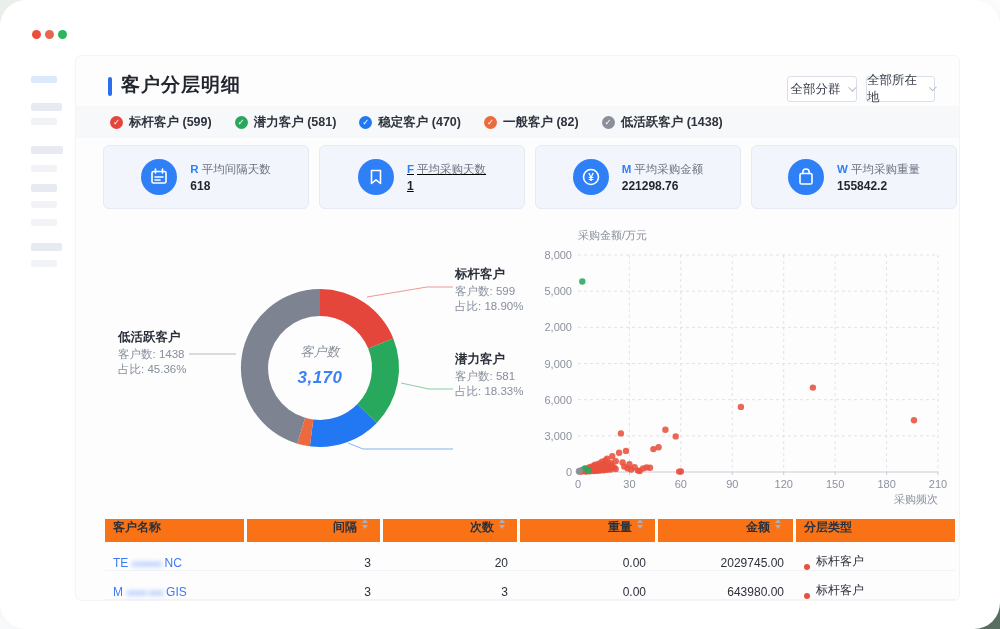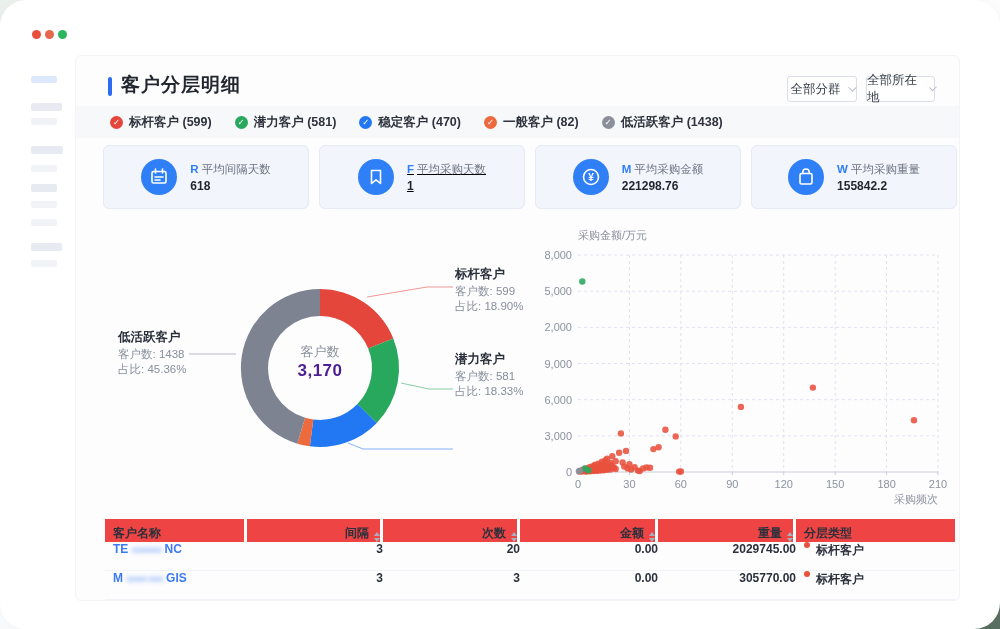--- a/index.html
+++ b/index.html
@@ -34,37 +34,37 @@
     display:flex; align-items:center; justify-content:center; gap:13px; }
   .card-icon { width:36px; height:36px; flex:0 0 36px; }
   .card-label { font-size:11.5px; color:#6b7280; }
   .card-label b { color:#2f80f7; font-size:11.5px; margin-right:3px; }
   .card-value { font-size:12px; font-weight:bold; color:#1f242e; margin-top:2px; }
 
   
   .donut-label { position:absolute; font-size:11.5px; color:#878e9b; line-height:15px; }
   .donut-label .t { display:block; font-size:12.5px; font-weight:bold; color:#2a2f3a; margin-bottom:2px; }
   .donut-label span { display:block; }
-  #donut-center { position:absolute; left:258px; top:343px; width:124px; text-align:center; }
+  #donut-center { position:absolute; left:258px; top:343px; width:124px; text-align:center;font-style:italic; }
   #donut-center .cl { font-size:13px; color:#8a909c; }
-  #donut-center .cv { font-size:17px; font-weight:bold; color:#4c1d95; margin-top:0; letter-spacing:.5px; }
+  #donut-center .cv { font-size:17px; font-weight:bold; color:#3b82f6; margin-top:7px; letter-spacing:.5px; }
 
   
   #table { position:absolute; left:105px; top:519px; width:850px; font-size:12px; color:#2b303b; }
   .thead { display:flex; }
-  .th { background:#ef4444; height:23px; display:flex; align-items:flex-end; font-weight:bold; margin-right:3px; }
+  .th { background:#f97316; height:23px; display:flex; align-items:flex-start; font-weight:bold; margin-right:3px; }
   .th:last-child { margin-right:0; }
-  .th.right, .td.right { justify-content:flex-end; padding-right:0; text-align:right; }
+  .th.right, .td.right { justify-content:flex-end; padding-right:12px; text-align:right; }
   .th.left, .td.left { justify-content:flex-start; padding-left:8px; }
   .sort { display:inline-flex; flex-direction:column; gap:2px; margin-left:5px; }
   .sort i { display:block; width:0; height:0; border-left:3.5px solid transparent; border-right:3.5px solid transparent; }
   .sort .up { border-bottom:4px solid #a9afbc; }
   .sort .dn { border-top:4px solid #a9afbc; }
   .trow { display:flex; height:29px; border-bottom:1px solid #f1f3f8; }
-  .td { display:flex; align-items:flex-start;font-weight:bold; }
+  .td { display:flex; align-items:flex-end; }
   .cust { color:#3d7af5; cursor:pointer; }
   .masked { filter:blur(2.5px); opacity:.55; letter-spacing:-1px; font-size:10px; margin:0 3px; }
   .tdot { width:6px; height:6px; border-radius:50%; margin-right:6px; }
 
   svg text { font-family:"Liberation Sans","DejaVu Sans",sans-serif; }
 </style>
 </head>
 <body>
 
 <div id="stage">
@@ -353,33 +353,33 @@
             </span>
           </div>
           <div class="th right" style="width:134px">
             <span>次数</span>
             <span class="sort">
               <i class="up"></i>
               <i class="dn"></i>
             </span>
           </div>
           <div class="th right" style="width:135px">
+            <span>重量</span>
+            <span class="sort">
+              <i class="up"></i>
+              <i class="dn"></i>
+            </span>
+          </div>
+          <div class="th right" style="width:135px">
             <span>金额</span>
             <span class="sort">
               <i class="up"></i>
               <i class="dn"></i>
             </span>
           </div>
-          <div class="th right" style="width:135px">
-            <span>重量</span>
-            <span class="sort">
-              <i class="up"></i>
-              <i class="dn"></i>
-            </span>
-          </div>
           <div class="th left" style="width:159px">
             <span>分层类型</span>
           </div>
         </div>
         <div class="trow">
           <div class="td left" style="width:142px">
             <span class="cust">TE<span class="masked">●●●●●●</span>NC</span>
           </div>
           <div class="td right" style="width:136px">3</div>
           <div class="td right" style="width:137px">20</div>
@@ -387,18 +387,18 @@
           <div class="td right" style="width:138px">2029745.00</div>
           <div class="td left" style="width:159px"><span class="tdot" style="background:#e8513d"></span>标杆客户</div>
         </div>
         <div class="trow">
           <div class="td left" style="width:142px">
             <span class="cust">M<span class="masked">●●●● ●●●</span>GIS</span>
           </div>
           <div class="td right" style="width:136px">3</div>
           <div class="td right" style="width:137px">3</div>
           <div class="td right" style="width:138px">0.00</div>
-          <div class="td right" style="width:138px">305770.00</div>
+          <div class="td right" style="width:138px">643980.00</div>
           <div class="td left" style="width:159px"><span class="tdot" style="background:#e8513d"></span>标杆客户</div>
         </div>
       </div>
   </div>
 </div>
 
 </body></html>

